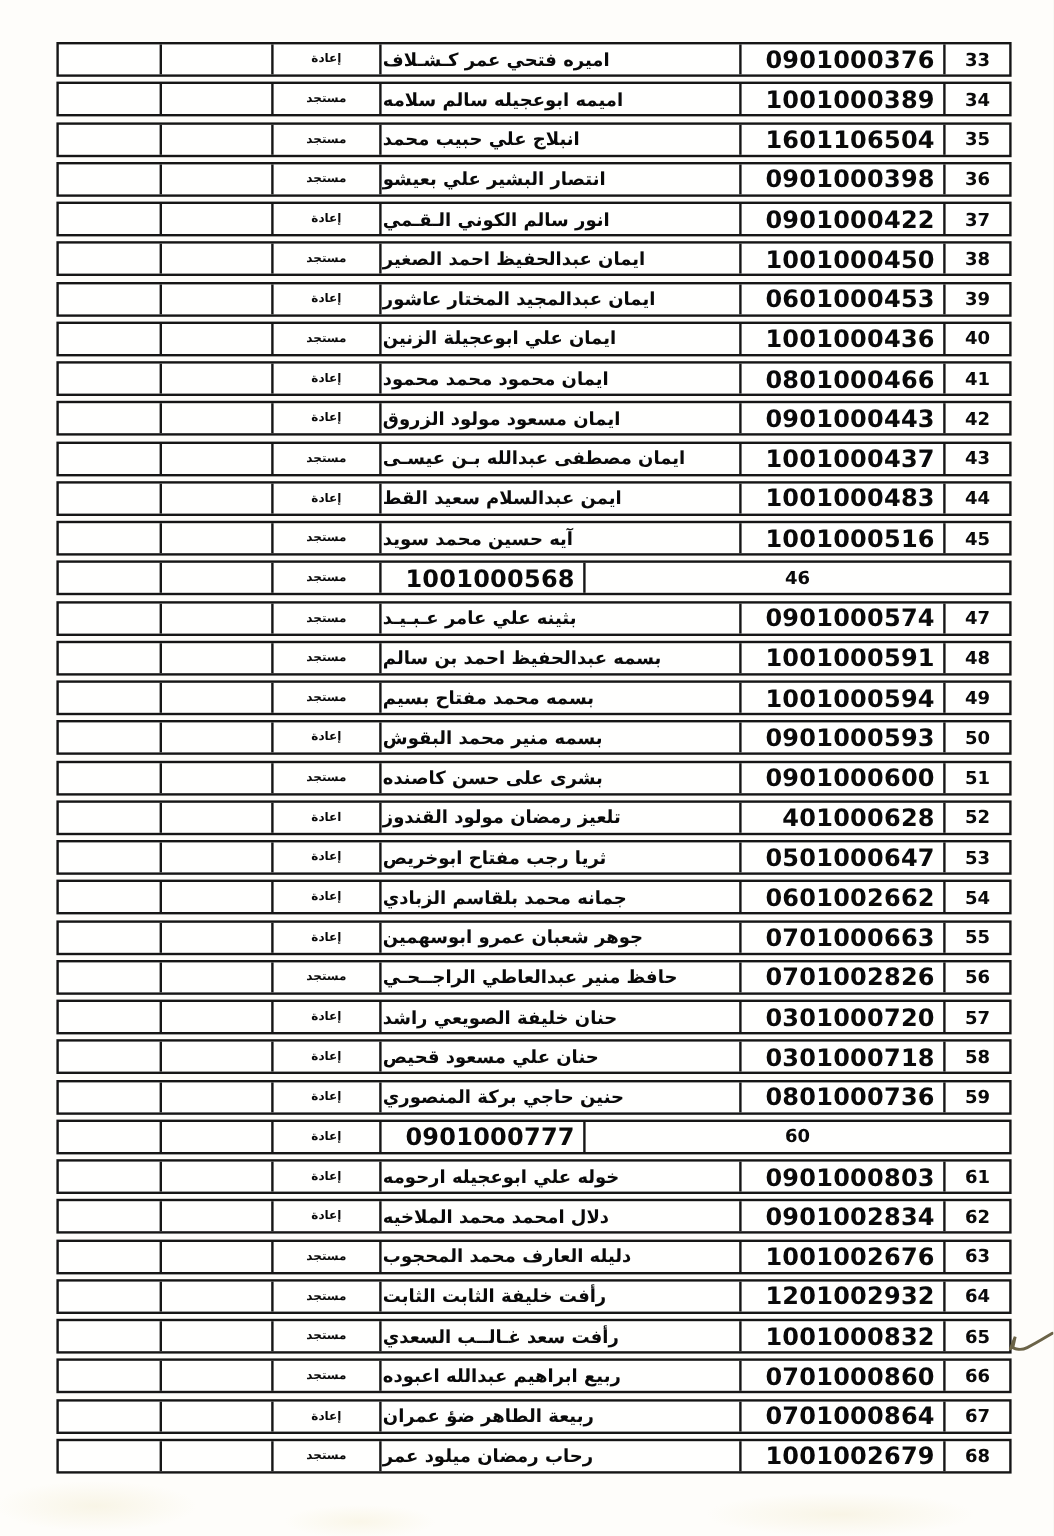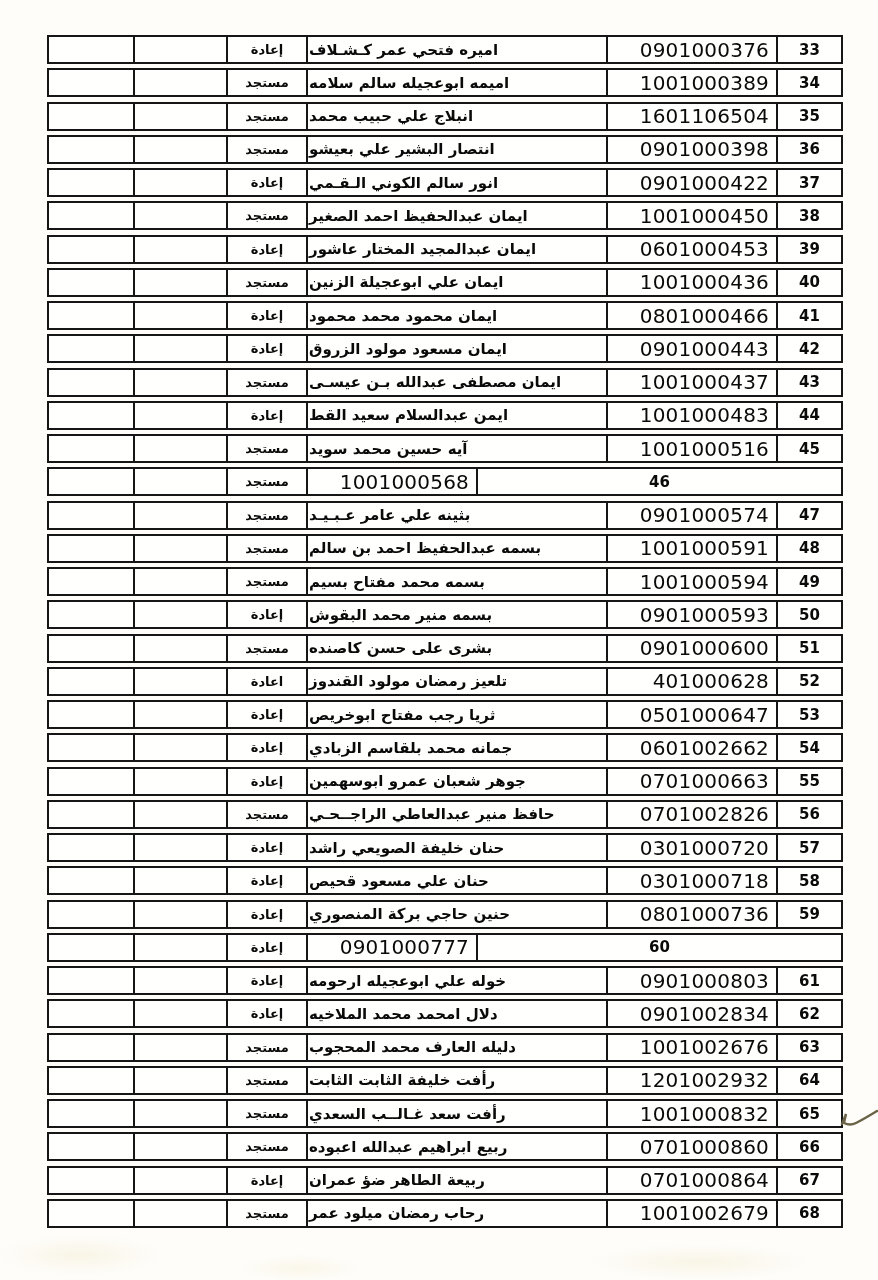--- a/index.html
+++ b/index.html
@@ -42,45 +42,45 @@
     overflow:hidden;
     display:flex;
     align-items:center;
     color:#0a0a0a;
     white-space:nowrap;
   }
   .cell:last-child{border-right:none;}
   .cell-extra1{width:86px;}
   .cell-extra2{width:93px;}
   .cell-status{
-    width:80px;
+    width:90px;
     justify-content:center;
     direction:rtl;
     font-weight:bold;
-    font-size:13px;
+    font-size:10px;
   }
   .cell-name{
     width:300px;
     justify-content:flex-end;
     direction:rtl;
     text-align:center;
     font-weight:bold;
     font-size:15px;
     padding-left:2px;
   }
   .cell-name .name-text{
     direction:rtl;
     unicode-bidi:isolate;
     transform:translateX(-1px);
   }
   .cell-id{
     width:170px;
     justify-content:flex-end;
     padding-right:7px;
-    font-weight:normal;
+    font-weight:bold;
     font-size:20px;
     letter-spacing:0.2px;
   }
   .cell-num{
     flex:1;
     justify-content:center;
     font-weight:bold;
     font-size:15px;
   }
   .pen-mark{

